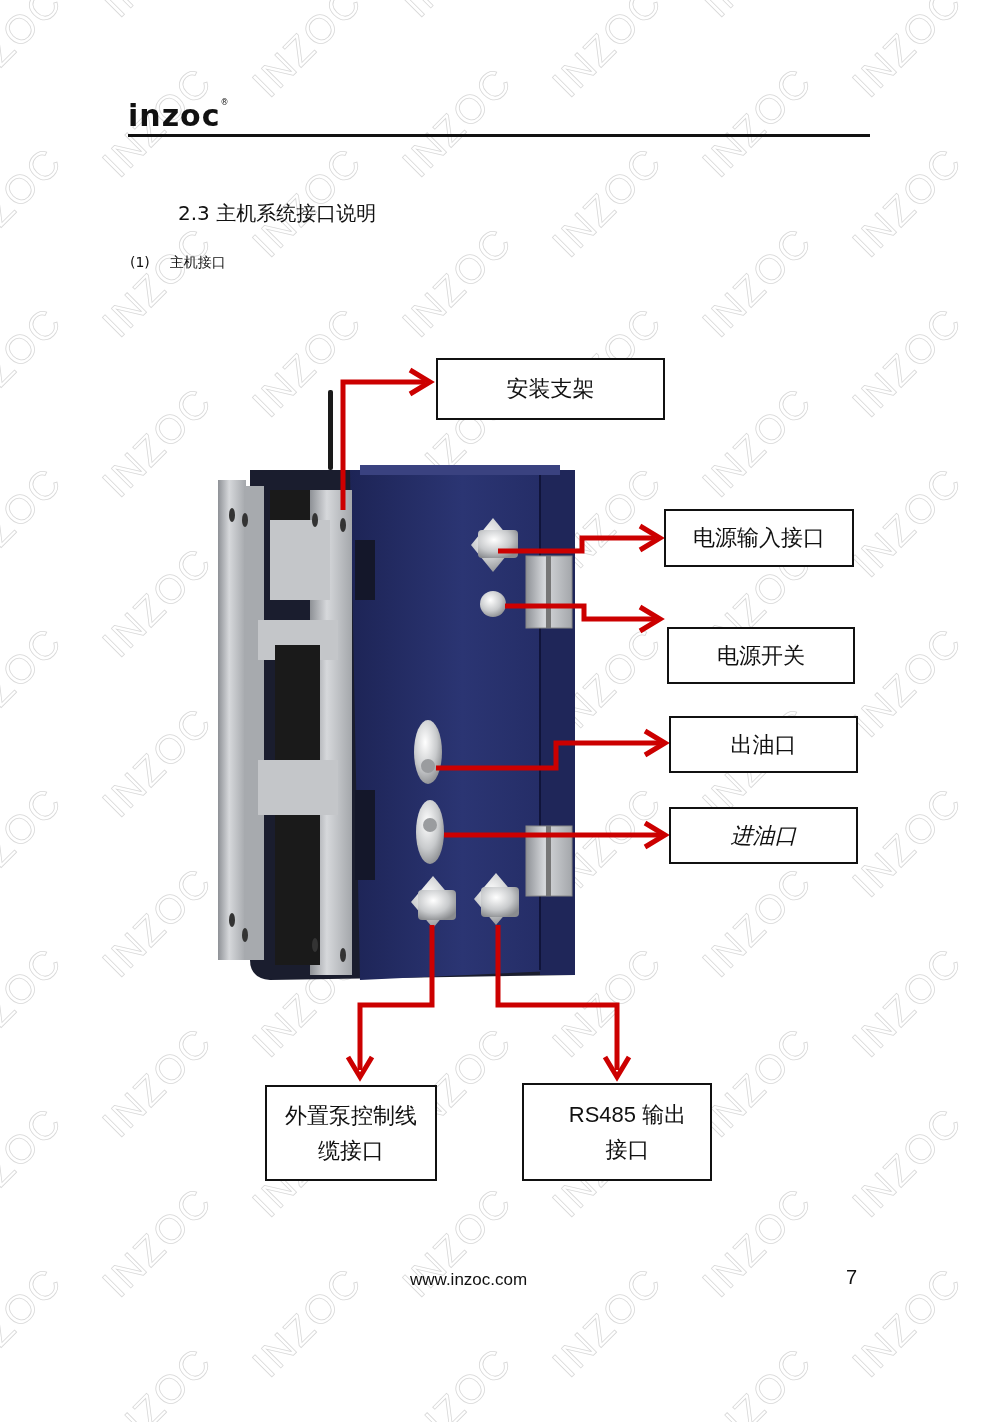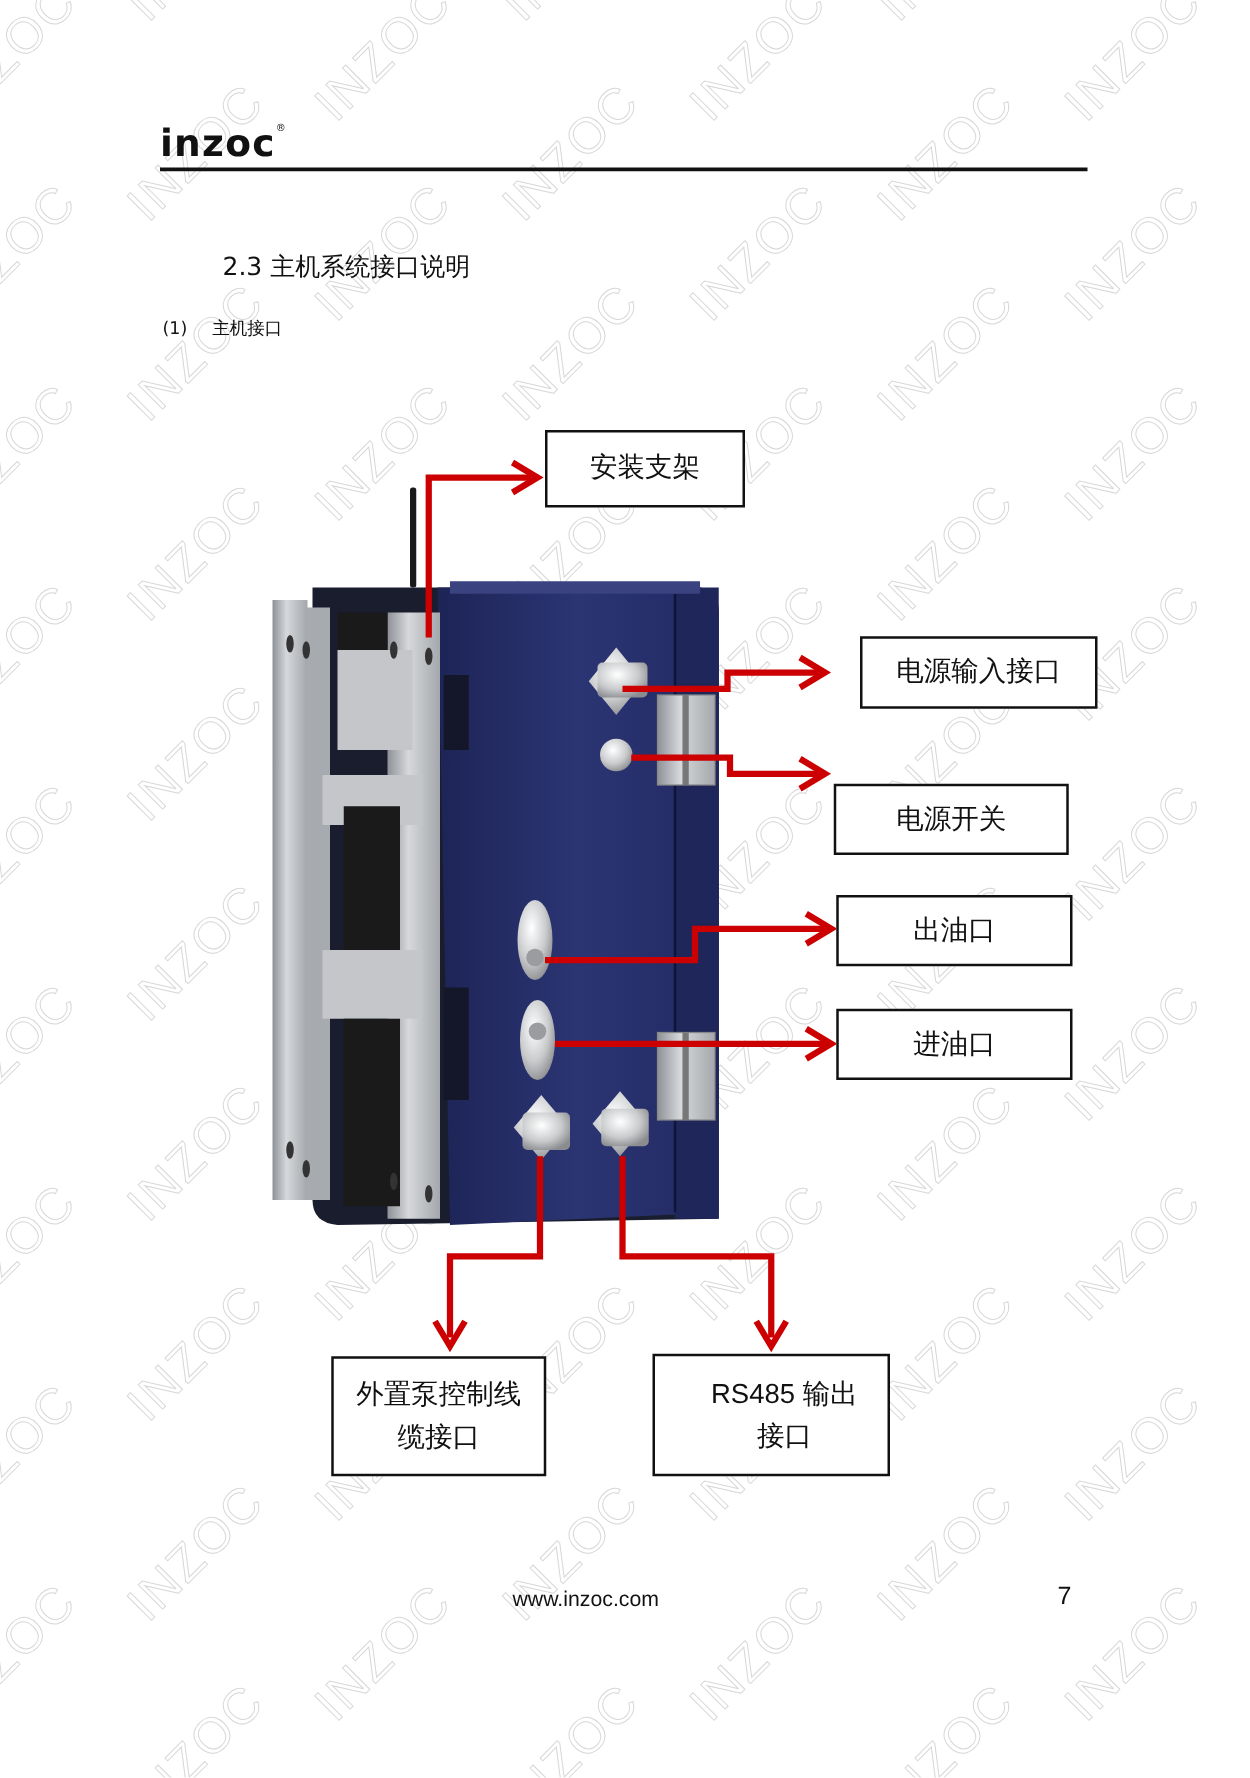--- a/index.html
+++ b/index.html
@@ -218,25 +218,25 @@
     <path d="M645 731 L665 743 L645 755"></path>
     <path d="M444 835 L660 835"></path>
     <path d="M645 823 L665 835 L645 847"></path>
     <path d="M432 925 L432 1005 L360 1005 L360 1070"></path>
     <path d="M348 1057 L360 1077 L372 1057"></path>
     <path d="M498 925 L498 1005 L617 1005 L617 1070"></path>
     <path d="M605 1057 L617 1077 L629 1057"></path>
   </g>
 </svg>
 
-<div class="label-box" style="left:436px; top:344px; width:160px; height:62px;text-align:center;">安装支架</div>
-<div class="label-box" style="left:664px; top:509px; width:190px; height:58px;margin-left:24px;">电源输入接口</div>
+<div class="label-box" style="left:436px; top:358px; width:229px; height:62px;text-align:center;">安装支架</div>
+<div class="label-box" style="left:664px; top:509px; width:190px; height:58px;">电源输入接口</div>
 <div class="label-box" style="left:667px; top:591px; width:188px; height:57px;margin-top:36px;">电源开关</div>
 <div class="label-box" style="left:669px; top:716px; width:189px; height:57px;">出油口</div>
-<div class="label-box" style="left:669px; top:807px; width:189px; height:57px;">进油口</div>
+<div class="label-box" style="left:669px; top:807px; width:189px; height:57px;font-style:italic;">进油口</div>
 <div class="label-box" style="left:265px; top:1085px; width:172px; height:96px; flex-direction:column;">
   <span>外置泵控制线</span>
   <span>缆接口</span>
 </div>
 <div class="label-box" style="left:522px; top:1083px; width:190px; height:98px; flex-direction:column;padding-left:21px;">
   <span style="font-family:'Liberation Sans',sans-serif;">RS485 输出</span>
   <span>接口</span>
 </div>
 
 <div class="footer-url">www.inzoc.com</div>

